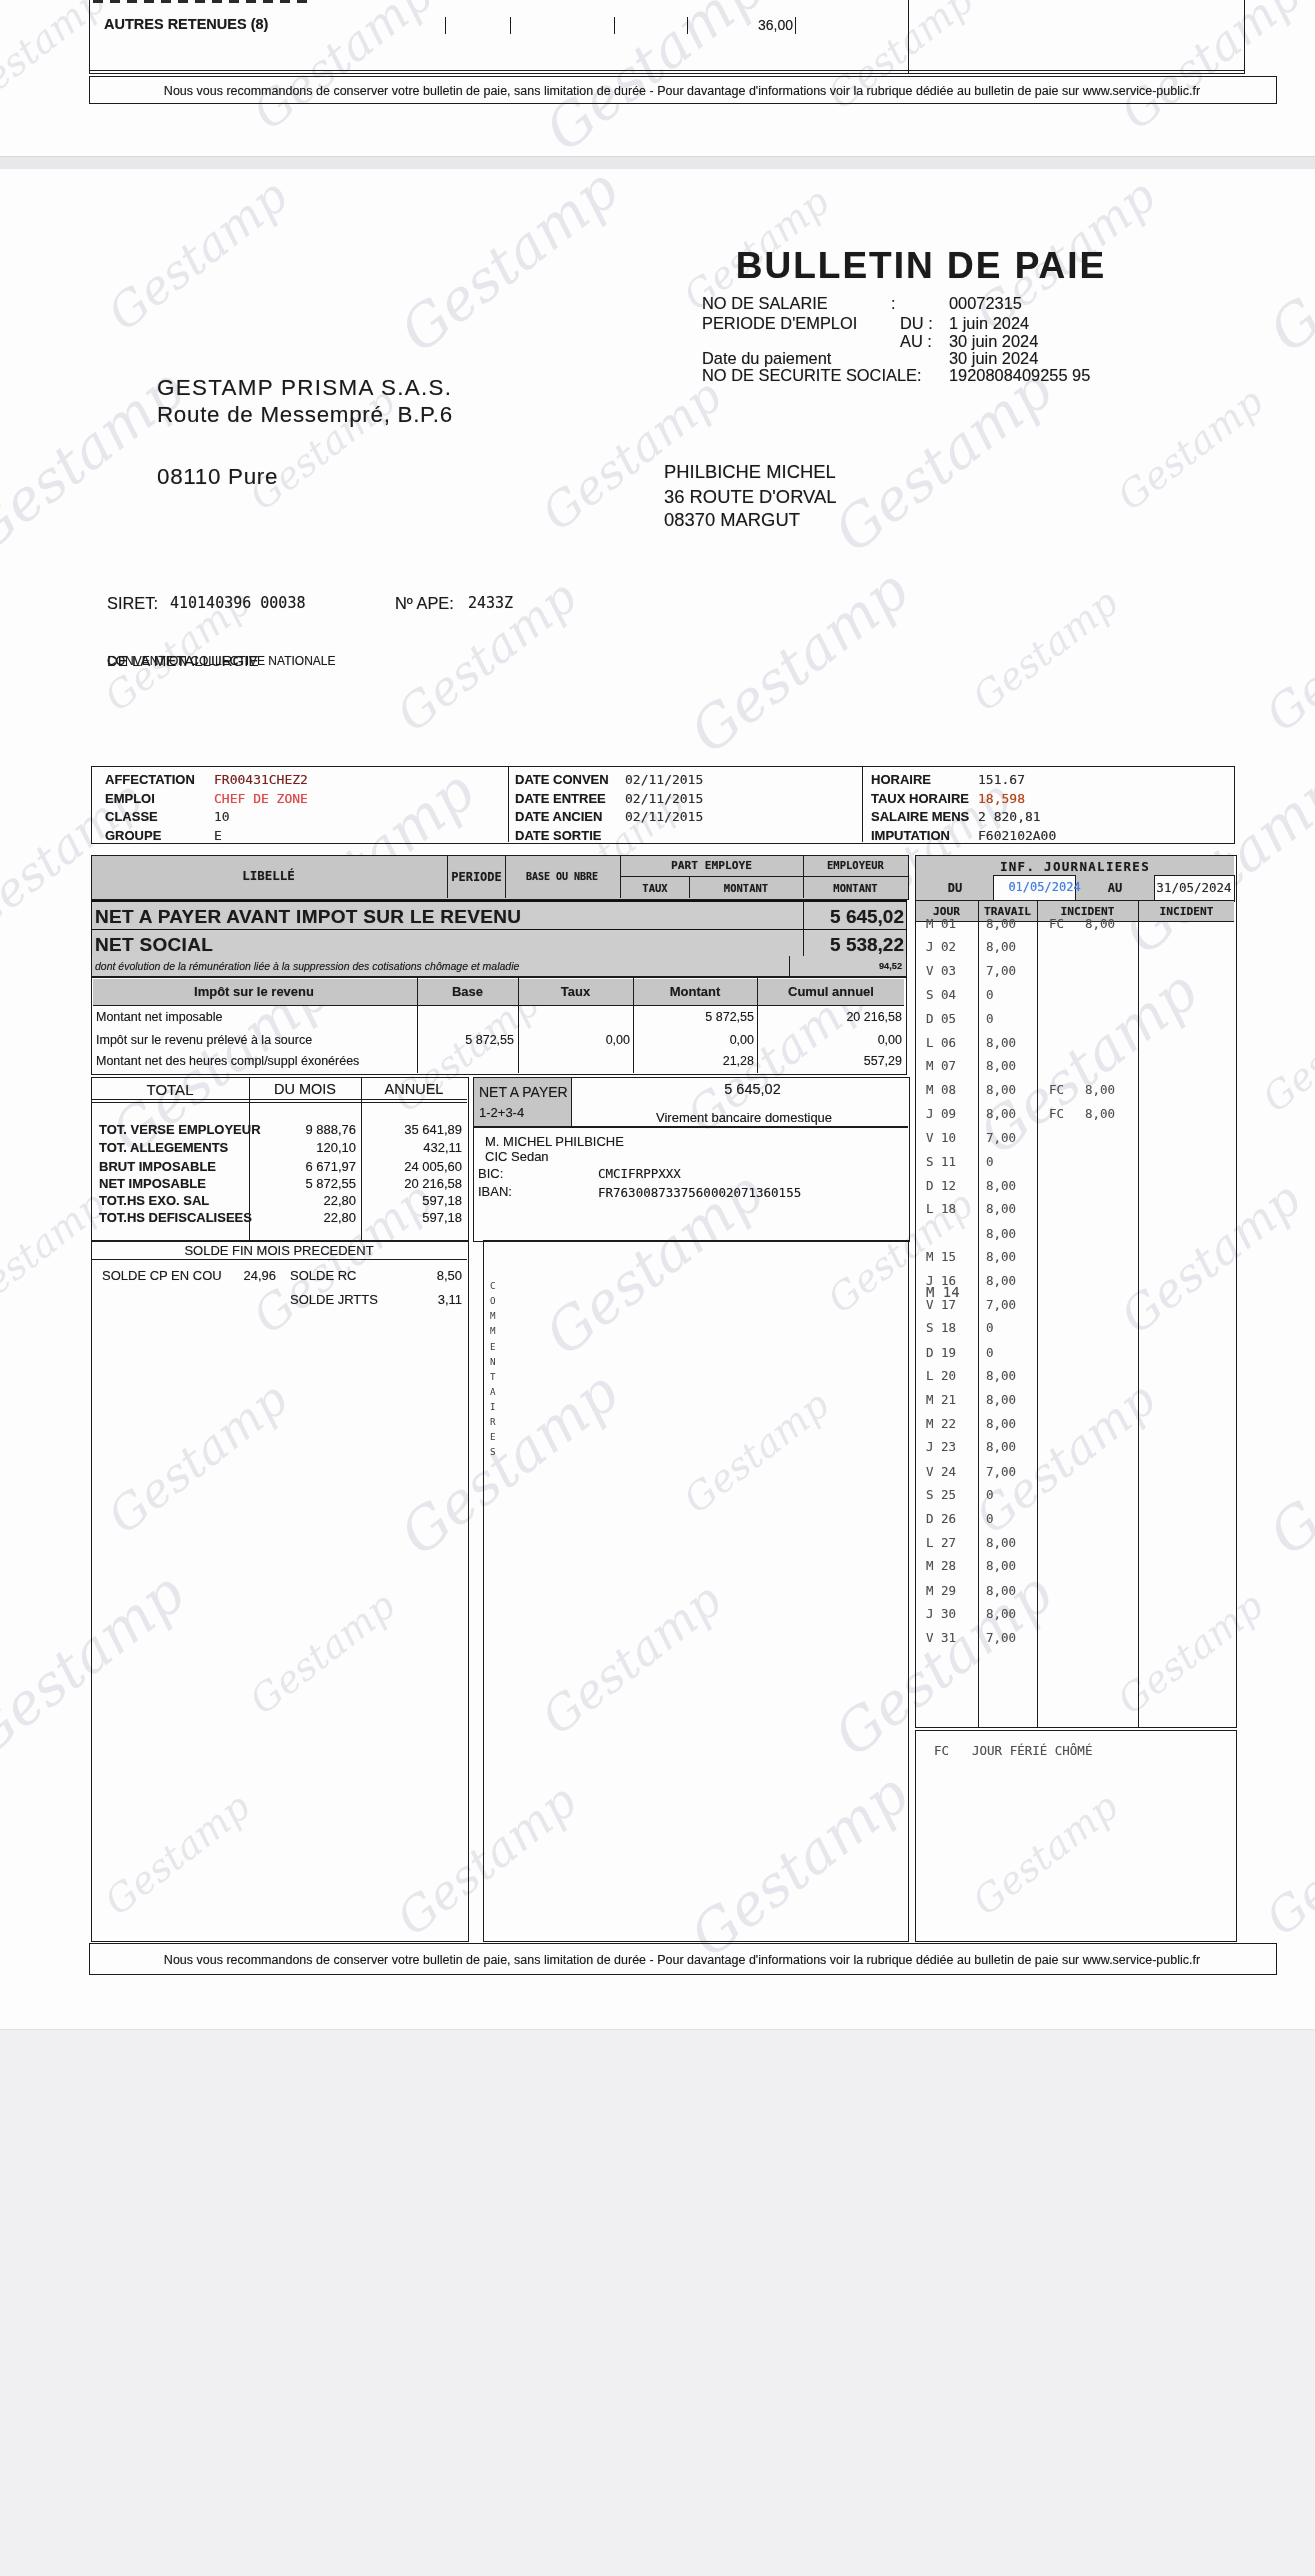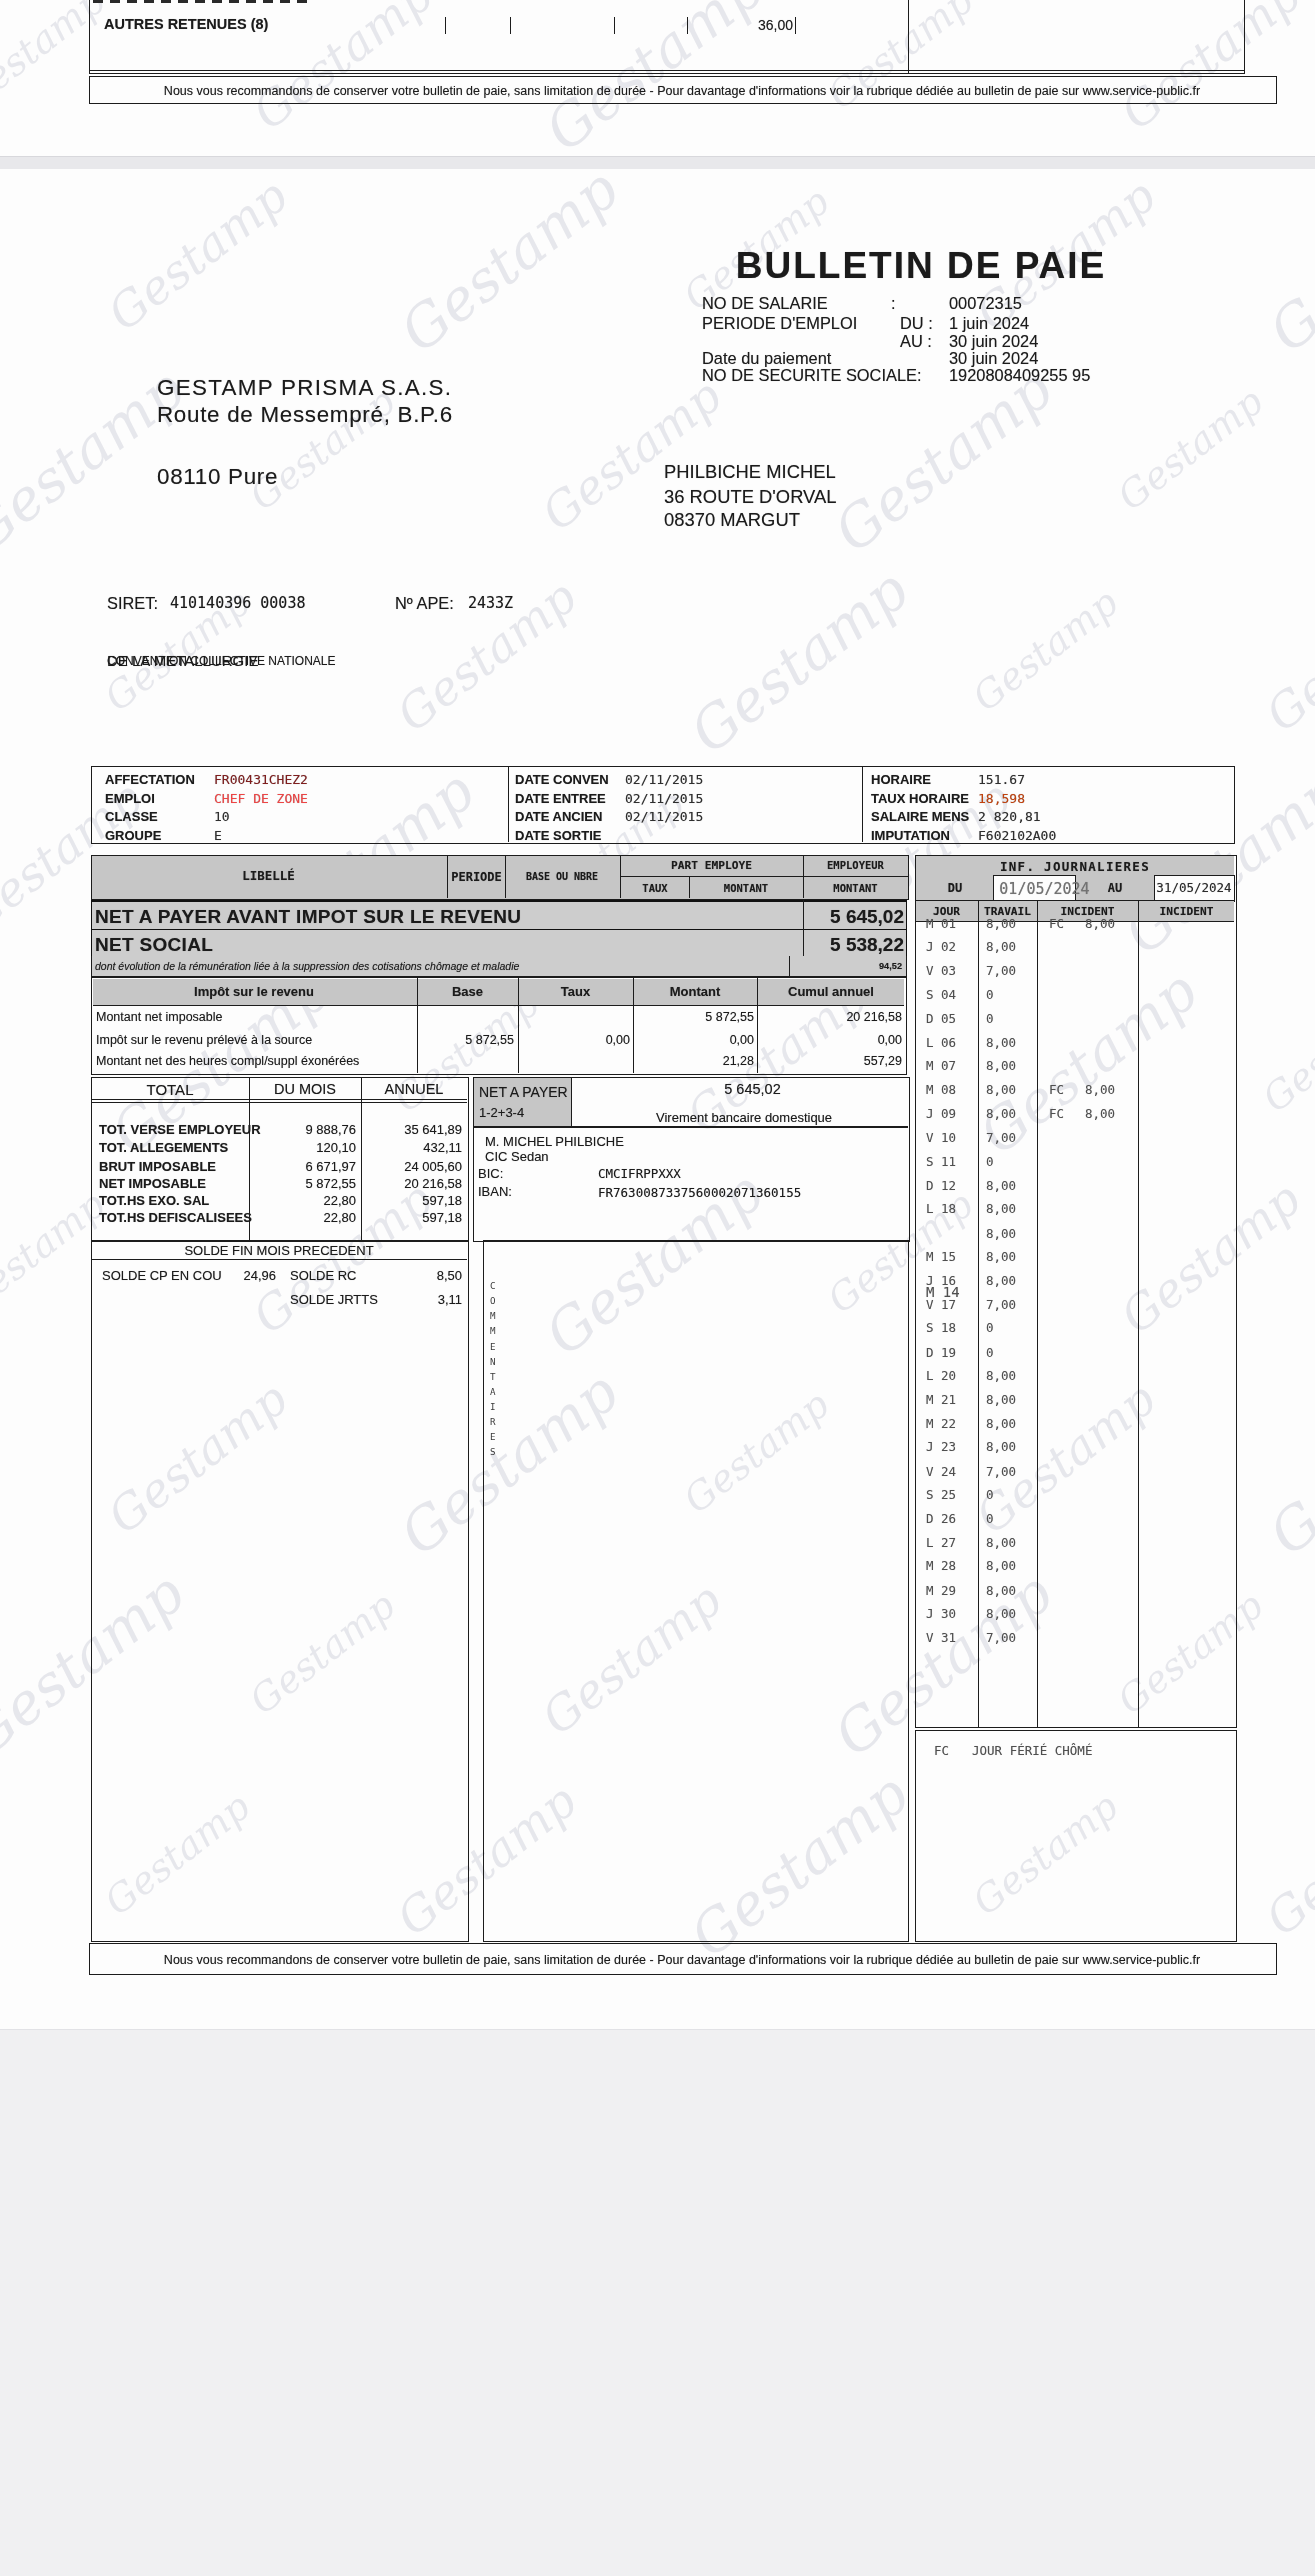--- a/index.html
+++ b/index.html
@@ -225,21 +225,21 @@
 
   <div class="box" style="left:915px;top:855px;width:320px;height:871px"></div>
   <div class="abs graybg" style="left:916px;top:856px;width:318px;height:20px;border-bottom:1.3px solid #1c1c1c"></div>
   <div class="abs mono b blur ctr" style="left:915px;top:860px;width:320px;font-size:12.5px;letter-spacing:1.3px">INF. JOURNALIERES</div>
 
   <div class="abs graybg" style="left:916px;top:876px;width:78px;height:24px"></div>
   <div class="abs graybg" style="left:1075px;top:876px;width:80px;height:24px"></div>
   <div class="box" style="left:993px;top:875px;width:81px;height:25px;background:#fdfdfd"></div>
   <div class="box" style="left:1154px;top:875px;width:79px;height:25px;background:#fdfdfd"></div>
   <div class="abs mono b blur ctr" style="left:915px;top:882px;width:80px;font-size:12px">DU</div>
-  <div class="abs mono blur ctr" style="left:993px;top:881px;width:103px;font-size:15px;color:#737373">01/05/2024</div>
+  <div class="abs mono blur ctr" style="left:993px;top:881px;width:103px;font-size:12px;color:#3b82f6">01/05/2024</div>
   <div class="abs mono b blur ctr" style="left:1075px;top:882px;width:80px;font-size:12px">AU</div>
   <div class="abs mono blur ctr" style="left:1154px;top:881px;width:80px;font-size:12.5px;color:#2b2b2b">31/05/2024</div>
   <div class="hline" style="left:915px;top:900px;width:320px"></div>
 
   <div class="abs graybg" style="left:916px;top:901px;width:318px;height:20px;border-bottom:1.3px solid #1c1c1c"></div>
   <div class="abs mono b blur ctr" style="left:915px;top:906px;width:63px;font-size:11.2px">JOUR</div>
   <div class="abs mono b blur ctr" style="left:978px;top:906px;width:59px;font-size:11.2px">TRAVAIL</div>
   <div class="abs mono b blur ctr" style="left:1037px;top:906px;width:101px;font-size:11.2px">INCIDENT</div>
   <div class="abs mono b blur ctr" style="left:1138px;top:906px;width:97px;font-size:11.2px">INCIDENT</div>
 

